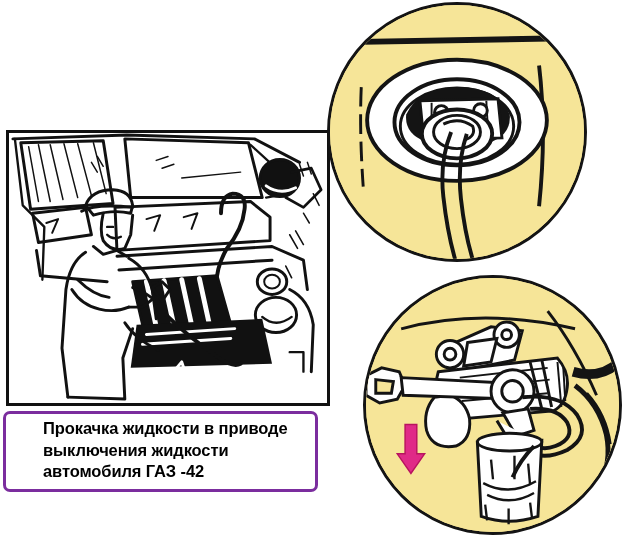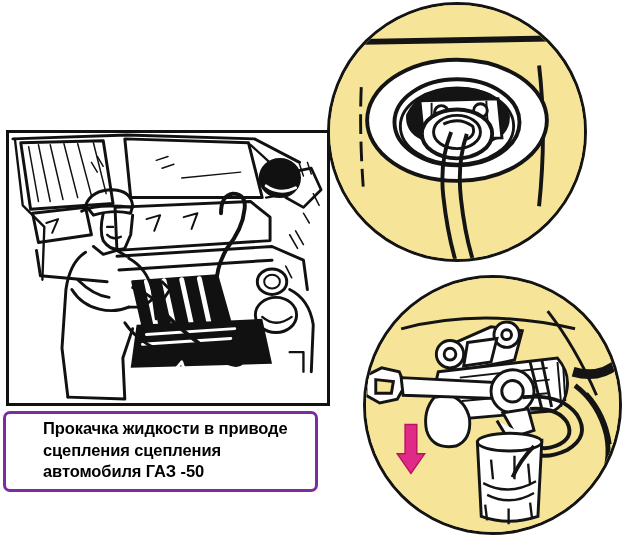--- a/index.html
+++ b/index.html
@@ -252,17 +252,17 @@
       <path d="M172 172 Q158 186 150 204" stroke="#141414" stroke-width="4" fill="none"></path>
 
       <g>
         <path d="M40 150 L52 150 L52 180 L60 180 L46 200 L32 180 L40 180 Z" fill="#E02A87" stroke="#B8145F" stroke-width="1.5"></path>
       </g>
     </svg>
   </div>
 
   <div class="caption-box">
     <div class="caption-line">Прокачка жидкости в приводе</div>
-    <div class="caption-line">сцепления сцепления</div>
-    <div class="caption-line">автомобиля ГАЗ -50</div>
+    <div class="caption-line">выключения жидкости</div>
+    <div class="caption-line">автомобиля ГАЗ -42</div>
   </div>
 
 </div>
 
 </body></html>

